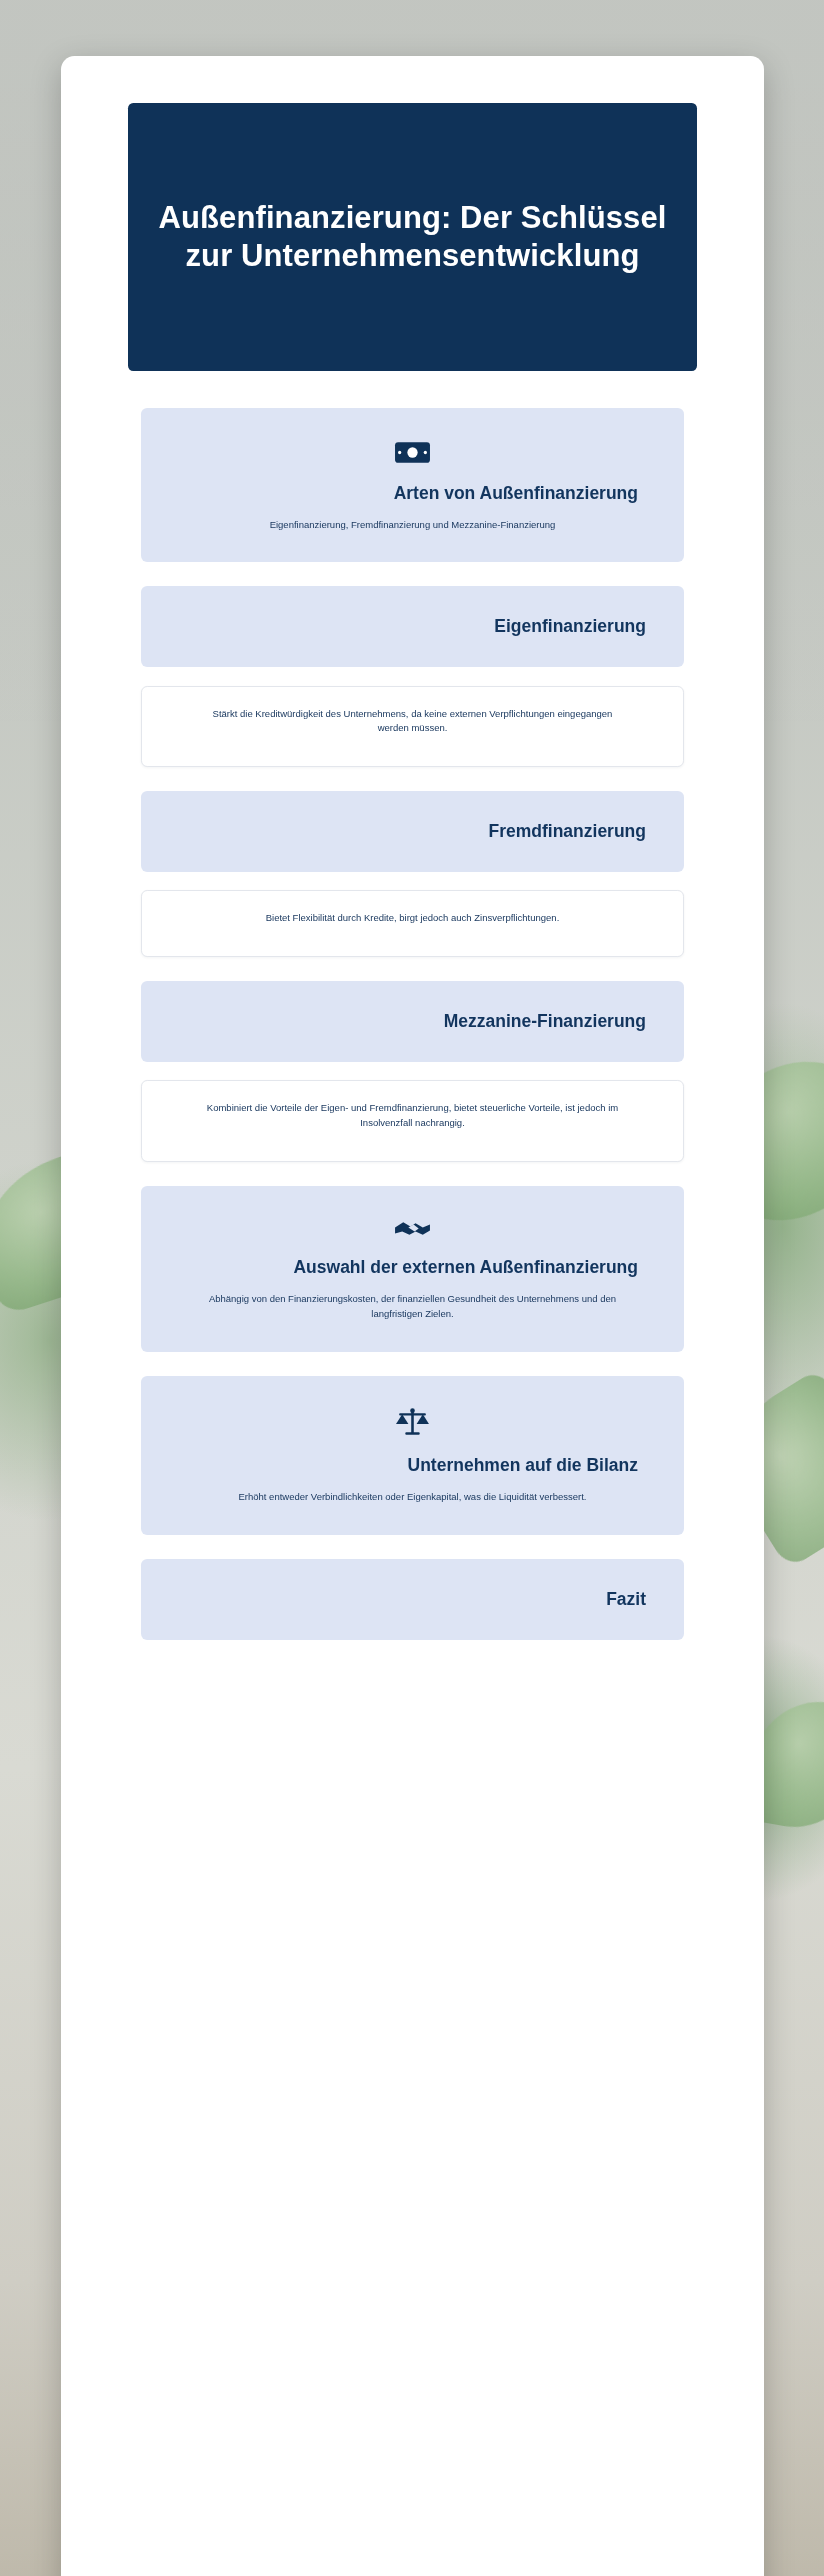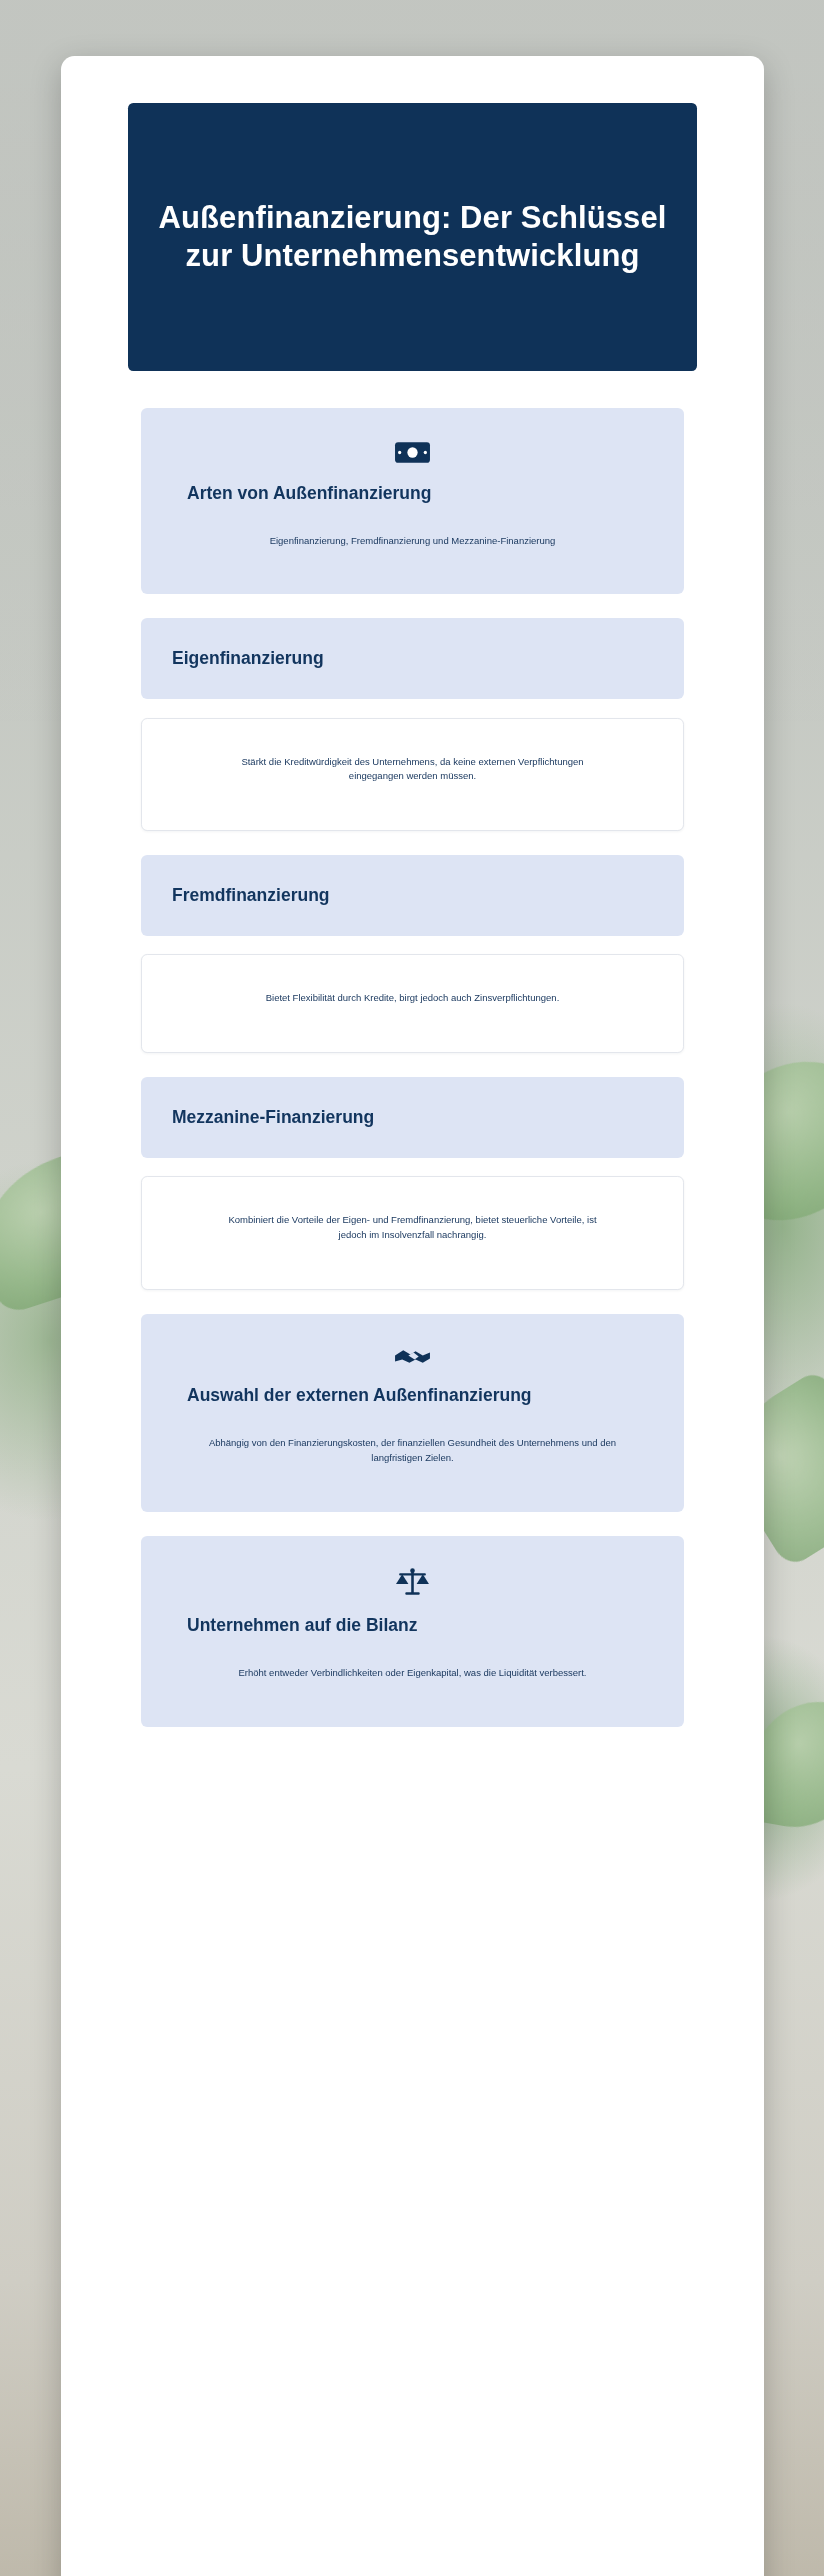--- a/index.html
+++ b/index.html
@@ -104,28 +104,28 @@
     justify-content: center;
     align-items: center;
   }
   .icon-wrap svg { display: block; }
 
   .block h2 {
     margin: 0;
     color: #12355e;
     font-size: 16px;
     font-weight: bold;
-    text-align: left;
+    text-align: right;
     line-height: 1.3;
   }
   .block h2.big {
     font-size: 17.5px;
   }
   .block p {
-    margin: 16px;
+    margin: 0;
     color: #1c3a60;
     font-size: 9.5px;
     line-height: 1.55;
     text-align: center;
   }
 
   
   .pad-kind-a { padding: 31px 46px 30px 46px; }   
   .pad-kind-b { padding: 29px 38px 29px 31px; }   
   .pad-kind-c { padding: 20px 57px 30px 57px; } 
@@ -237,19 +237,22 @@
         </svg>
       </div>
       <div class="icon-gap"></div>
       <h2 class="big">Unternehmen auf die Bilanz</h2>
       <div class="title-gap"></div>
       <p>Erhöht entweder Verbindlichkeiten oder Eigenkapital, was die Liquidität verbessert.</p>
     </div>
 
     <div class="gap-md"></div>
 
+    <div class="block tinted pad-kind-b">
+      <h2 class="big">Fazit</h2>
+    </div>
 
     <div class="gap-sm"></div>
 
 
   </div>
 </div>
 
 
 </body></html>

